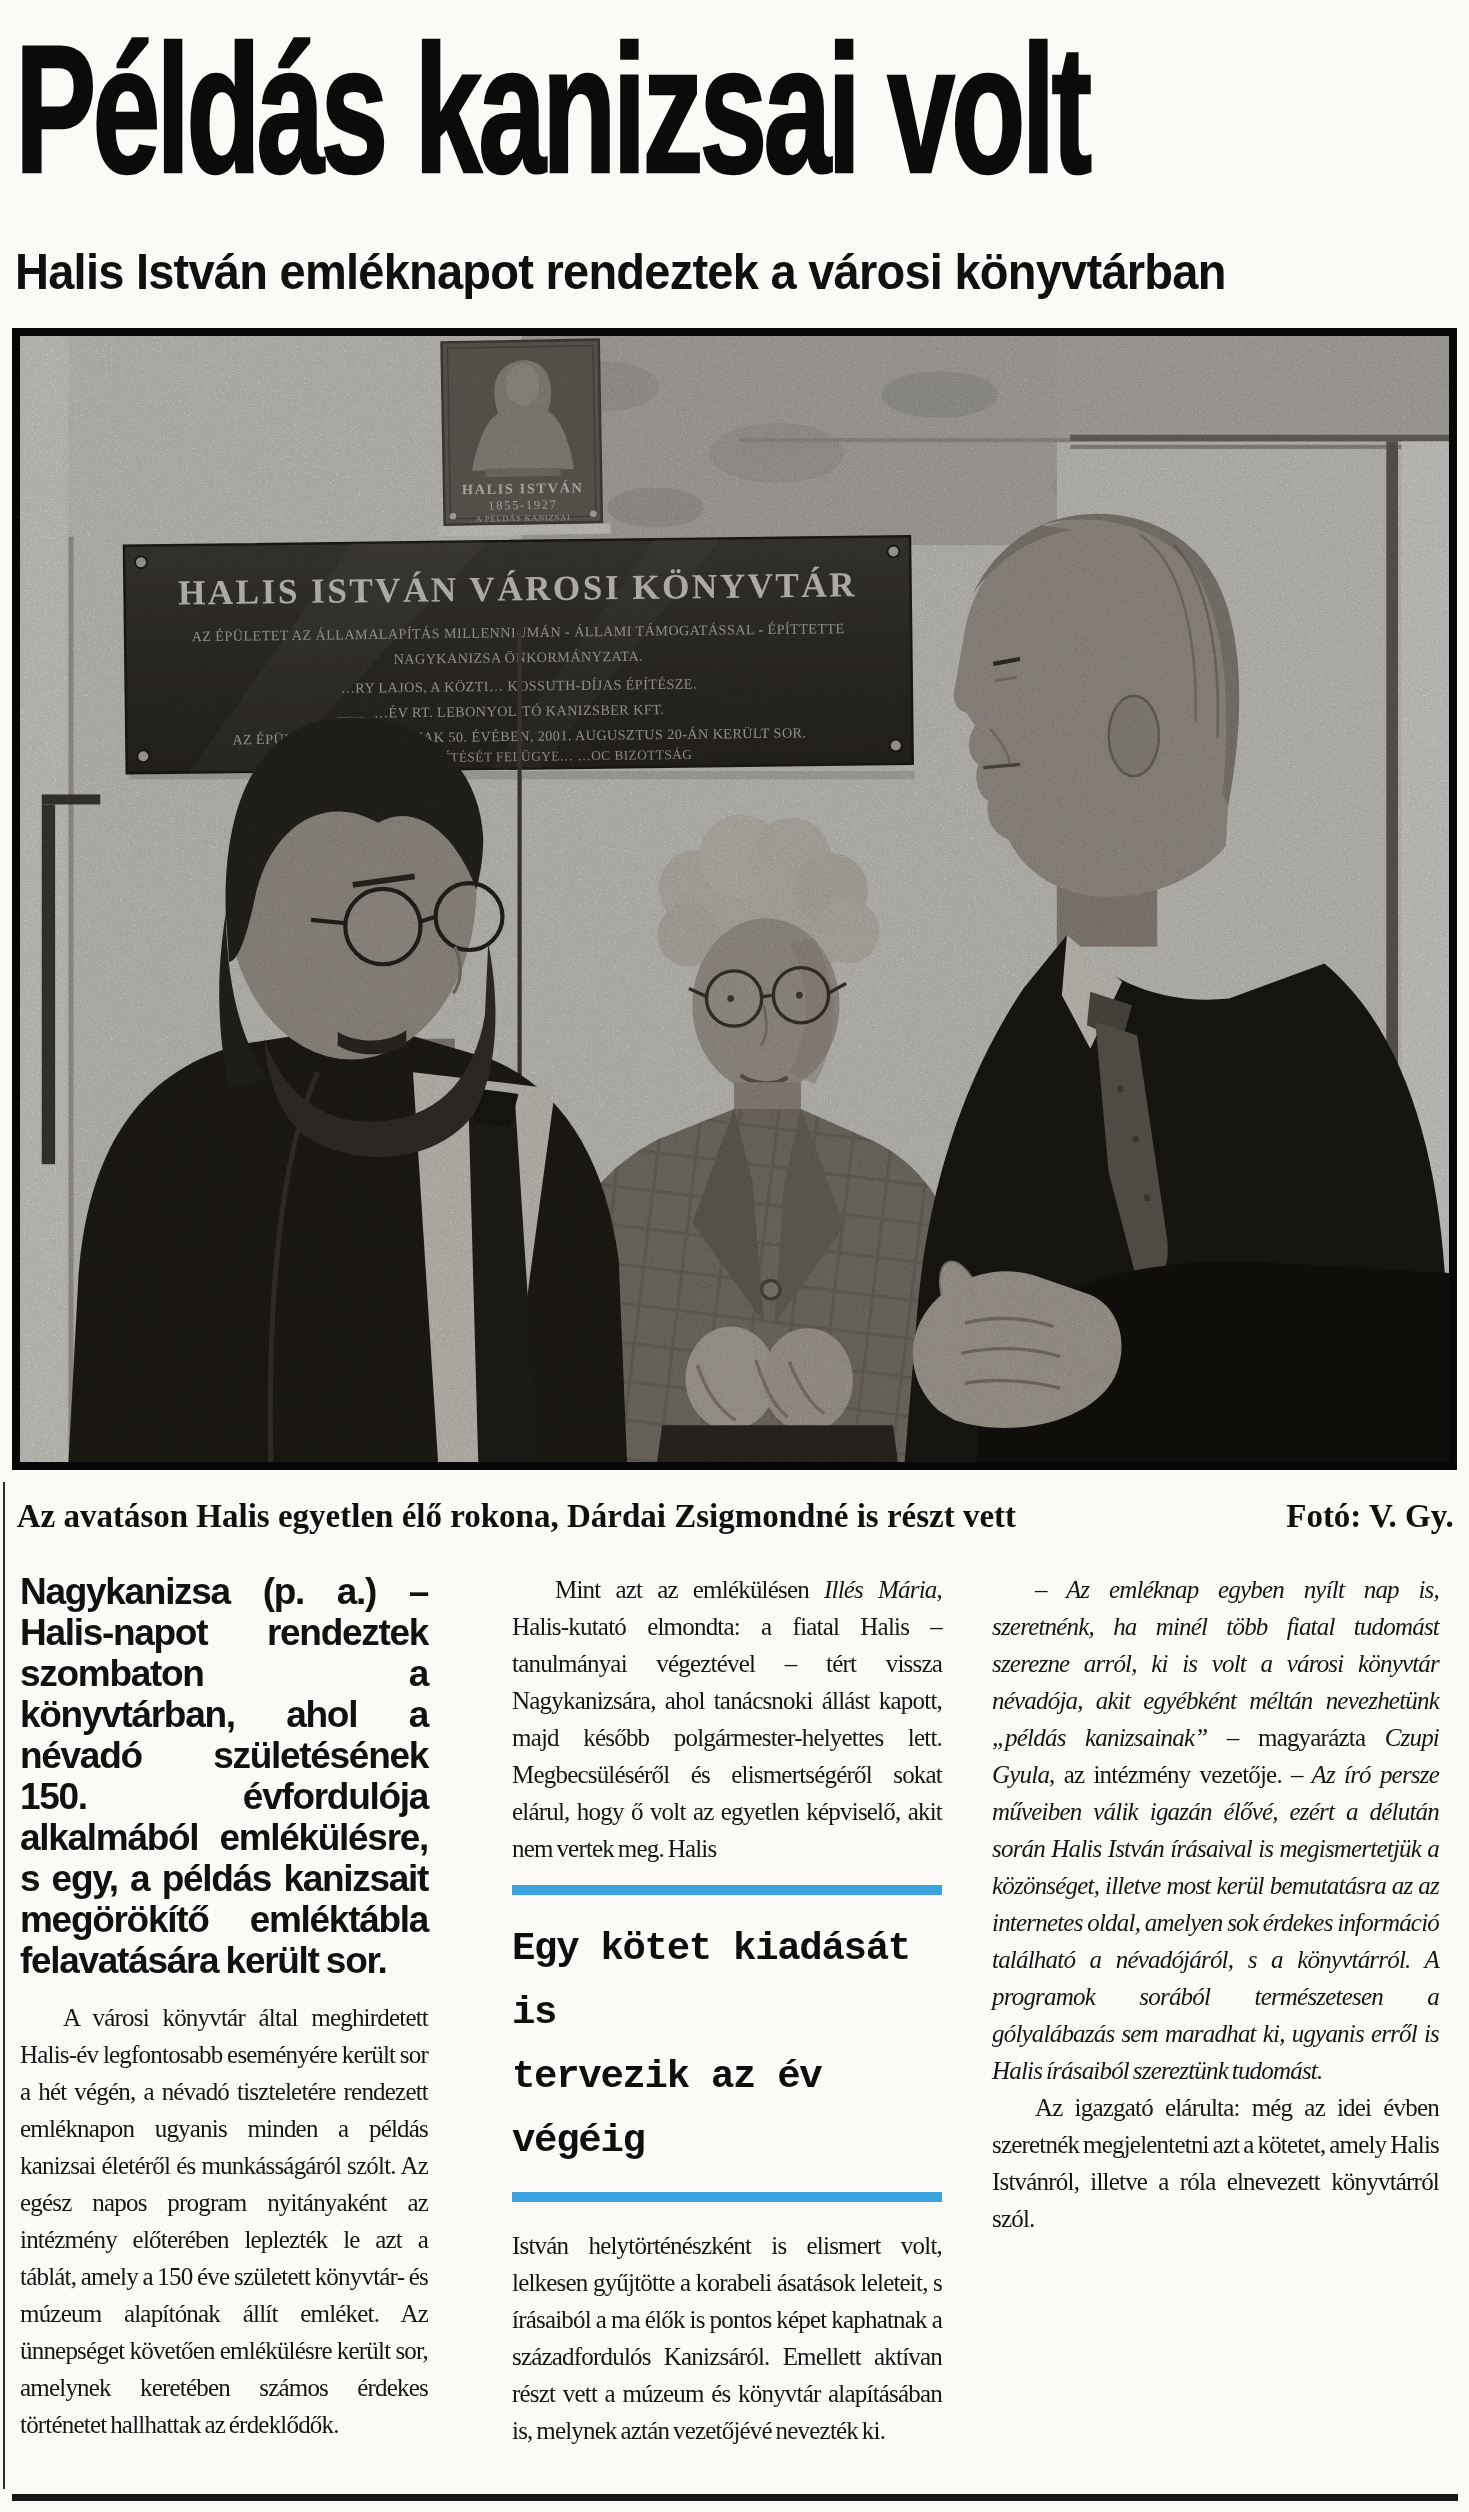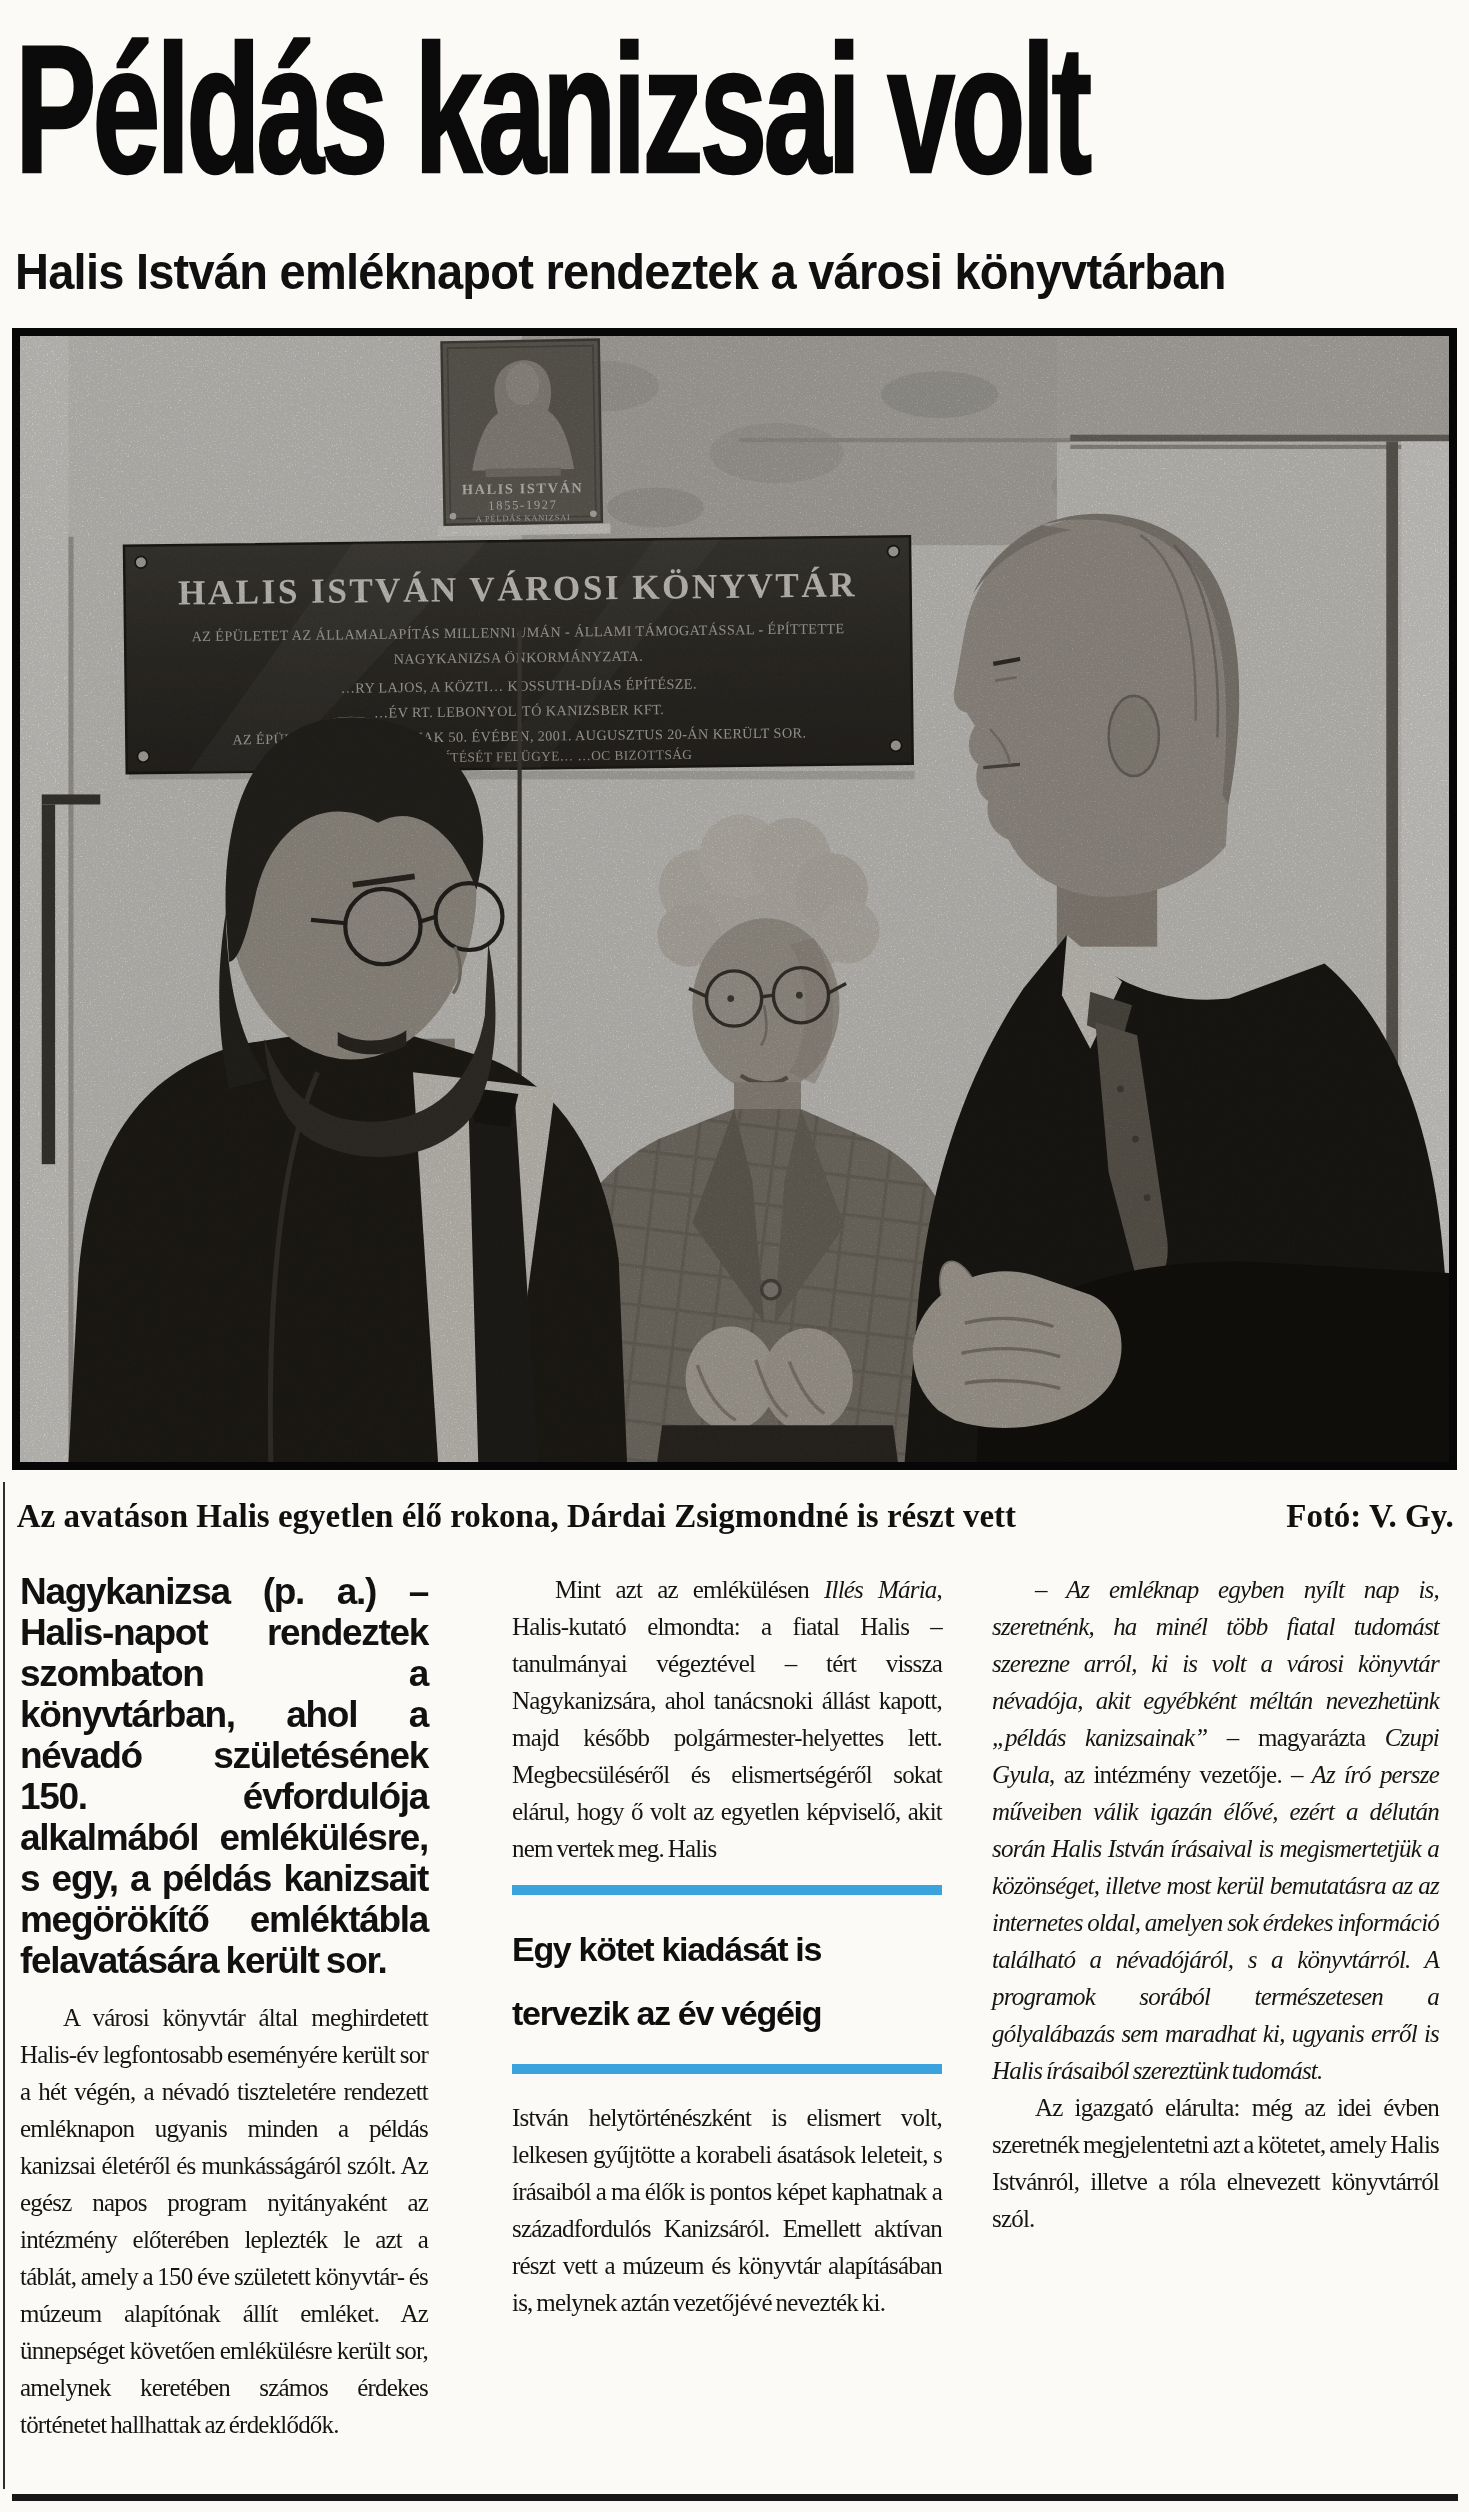--- a/index.html
+++ b/index.html
@@ -76,22 +76,22 @@
     font-family:"Liberation Sans", sans-serif;
     font-weight:700;
     font-size:37px;line-height:41px;
     letter-spacing:-1.3px;word-spacing:-1.7px;
     text-align:justify;color:#111;
   }
   .crosshead-block{margin:18.4px 0 25px 0;}
   .crosshead-rule{height:10px;background:#3aa2dc;}
   .crosshead{
     margin:22px 0 18.4px 0;
-    font-family:Liberation Sans, sans-serif;
-    font-weight:700;font-size:34px;line-height:64px;
+    font-family:Liberation Mono, monospace;
+    font-weight:700;font-size:39px;line-height:64px;
     letter-spacing:-1.3px;color:#0e0e0e;
   }
   .crosshead span{display:block;}
   
   .left-vrule{position:absolute;left:2.5px;top:1482px;width:2.5px;height:1007px;background:#2e2e2e;}
   .bottom-rule{position:absolute;left:11.7px;top:2494px;width:1446px;height:6.7px;background:#181818;}
 </style>
 </head>
 <body>
 

